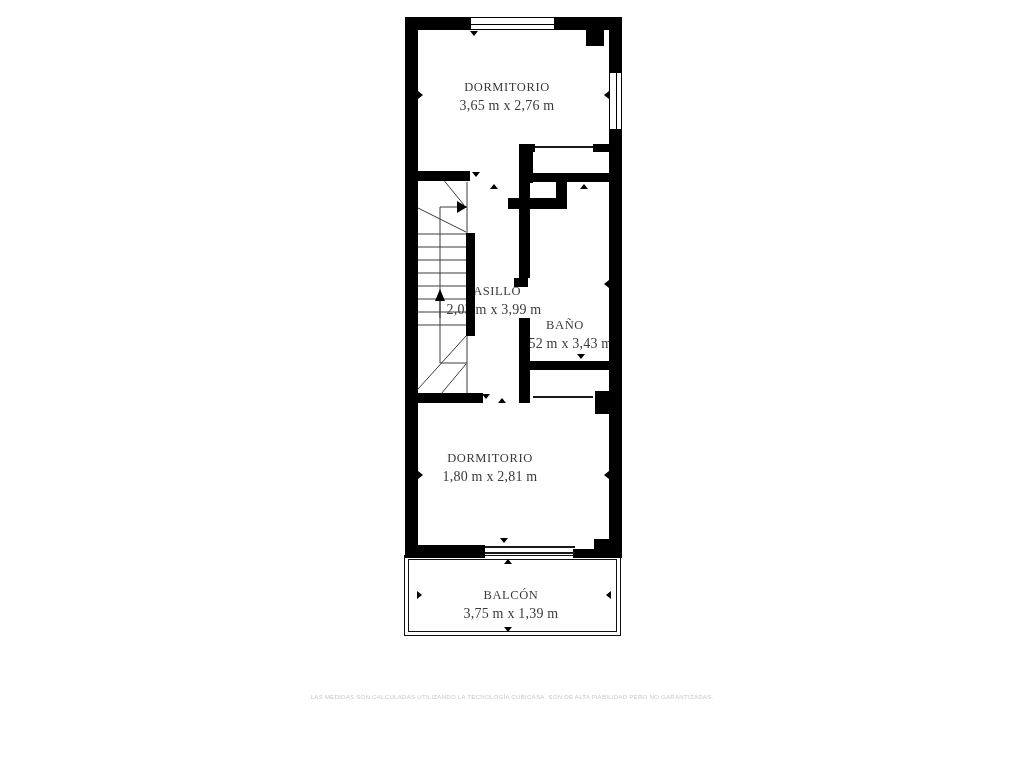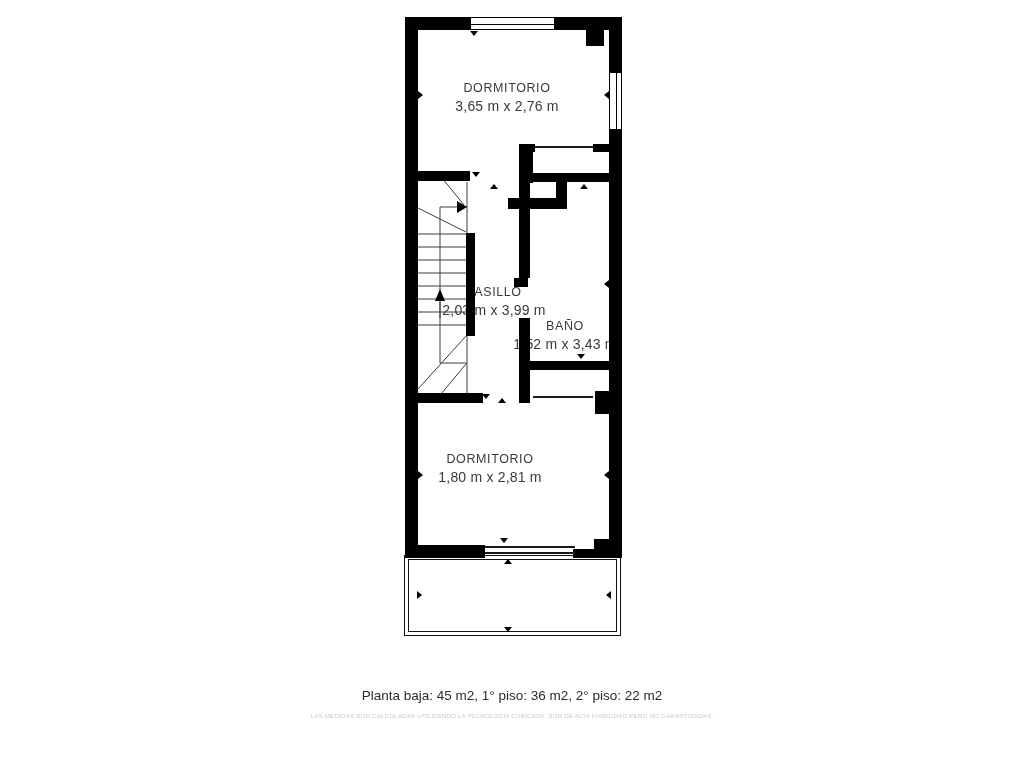--- a/index.html
+++ b/index.html
@@ -10,21 +10,21 @@
   .thinline{position:absolute;background:#1a1a1a;z-index:4;}
   
   .win{position:absolute;background:#fff;border:1px solid #000;box-sizing:border-box;z-index:4;}
   .win .pane-h{position:absolute;left:0;right:0;top:50%;height:1px;background:#000;}
   .win .pane-v{position:absolute;top:0;bottom:0;left:50%;width:1px;background:#000;}
   
   .rail{position:absolute;border:1px solid #111;box-sizing:border-box;z-index:1;}
   .rail-inner{position:absolute;left:3px;top:3px;right:3px;bottom:3px;border:1px solid #111;}
   
   .room-label{position:absolute;transform:translate(-50%,-50%);text-align:center;
-              white-space:nowrap;z-index:2;color:#3a3a3a;}
+              white-space:nowrap;z-index:2;color:#3a3a3a;font-family:Liberation Serif, serif;}
   .rname{font-size:12.5px;letter-spacing:.6px;}
   .rdims{font-size:14px;margin-top:3px;letter-spacing:.2px;}
   
   .tri{position:absolute;width:0;height:0;z-index:5;}
   .tri.up{border-left:4px solid transparent;border-right:4px solid transparent;border-bottom:5px solid #000;}
   .tri.down{border-left:4px solid transparent;border-right:4px solid transparent;border-top:5px solid #000;}
   .tri.left{border-top:4px solid transparent;border-bottom:4px solid transparent;border-right:5px solid #000;}
   .tri.right{border-top:4px solid transparent;border-bottom:4px solid transparent;border-left:5px solid #000;}
   .stairs-svg{position:absolute;left:405px;top:170px;z-index:1;}
   
@@ -66,20 +66,24 @@
     <div class="rname">PASILLO</div>
     <div class="rdims">2,03 m x 3,99 m</div>
   </div>
   <div class="room-label" style="left:565px;top:302px;margin-top:33px;">
     <div class="rname">BAÑO</div>
     <div class="rdims">1,52 m x 3,43 m</div>
   </div>
   <div class="room-label" style="left:490px;top:468px;">
     <div class="rname">DORMITORIO</div>
     <div class="rdims">1,80 m x 2,81 m</div>
+  </div>
+  <div class="room-label" style="left:511px;top:605px;">
+    <div class="rname">BALCÓN</div>
+    <div class="rdims">3,75 m x 1,39 m</div>
   </div>
 
   <div class="w" style="left:405px;top:17px;width:217px;height:13px;"></div>
   <div class="w" style="left:405px;top:17px;width:13px;height:541px;"></div>
   <div class="w" style="left:609px;top:17px;width:13px;height:541px;"></div>
   <div class="w" style="left:586px;top:30px;width:18px;height:16px;"></div>
 
   <div class="w" style="left:405px;top:171px;width:65px;height:10px;"></div>
   <div class="w" style="left:519px;top:144px;width:14px;height:39px;"></div>
   <div class="w" style="left:519px;top:144px;width:16px;height:8px;"></div>
@@ -125,17 +129,16 @@
   <div class="tri up" style="left:498px;top:398px;"></div>
   <div class="tri right" style="left:418px;top:471px;"></div>
   <div class="tri left" style="left:604px;top:471px;"></div>
   <div class="tri down" style="left:500px;top:538px;"></div>
   <div class="tri up" style="left:504px;top:559px;"></div>
   <div class="tri right" style="left:417px;top:591px;"></div>
   <div class="tri left" style="left:606px;top:591px;"></div>
   <div class="tri down" style="left:504px;top:627px;"></div>
 
   <div class="footer">
-    <div class="f-line">Planta baja: 45 m2, 1° piso: 36 m2, 2° piso: 22 m2</div>
     <div class="f-disclaimer">LAS MEDIDAS SON CALCULADAS UTILIZANDO LA TECNOLOGÍA CUBICASA. SON DE ALTA FIABILIDAD PERO NO GARANTIZADAS.</div>
   </div>
 
 </div>
 
 </body></html>

